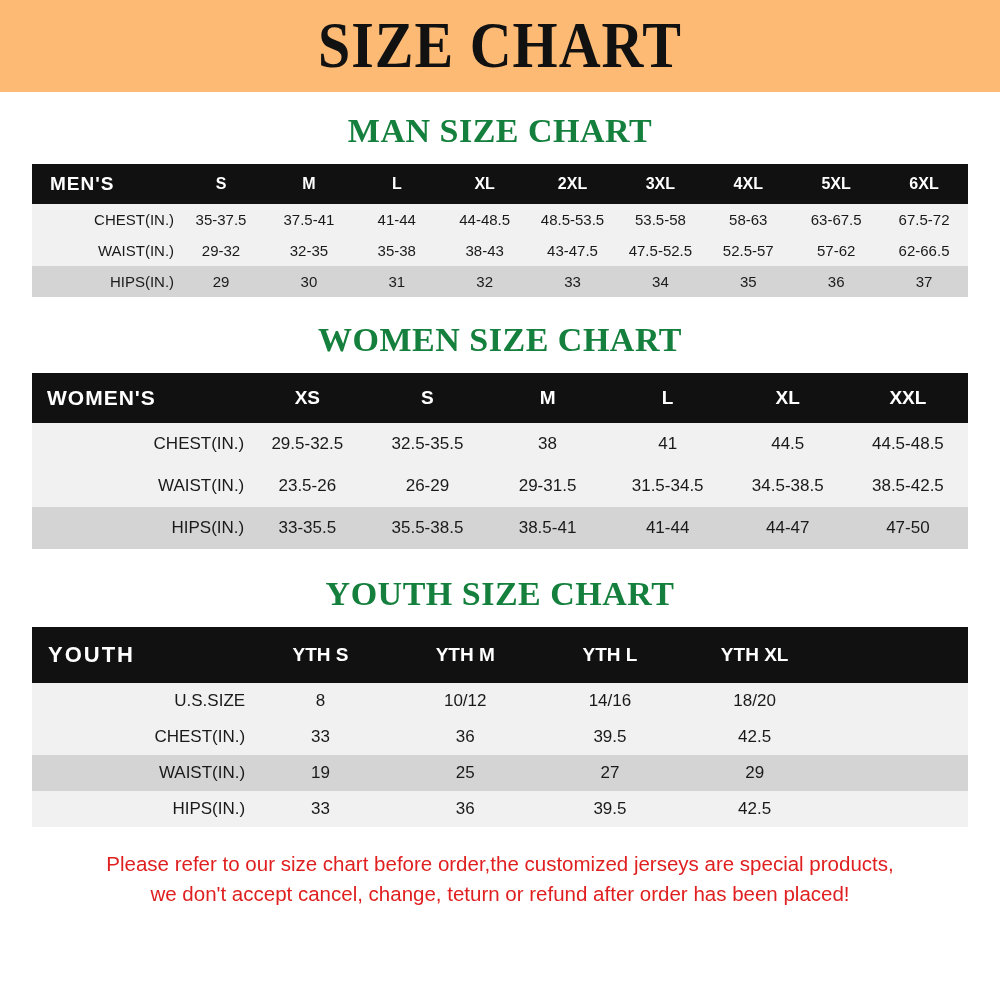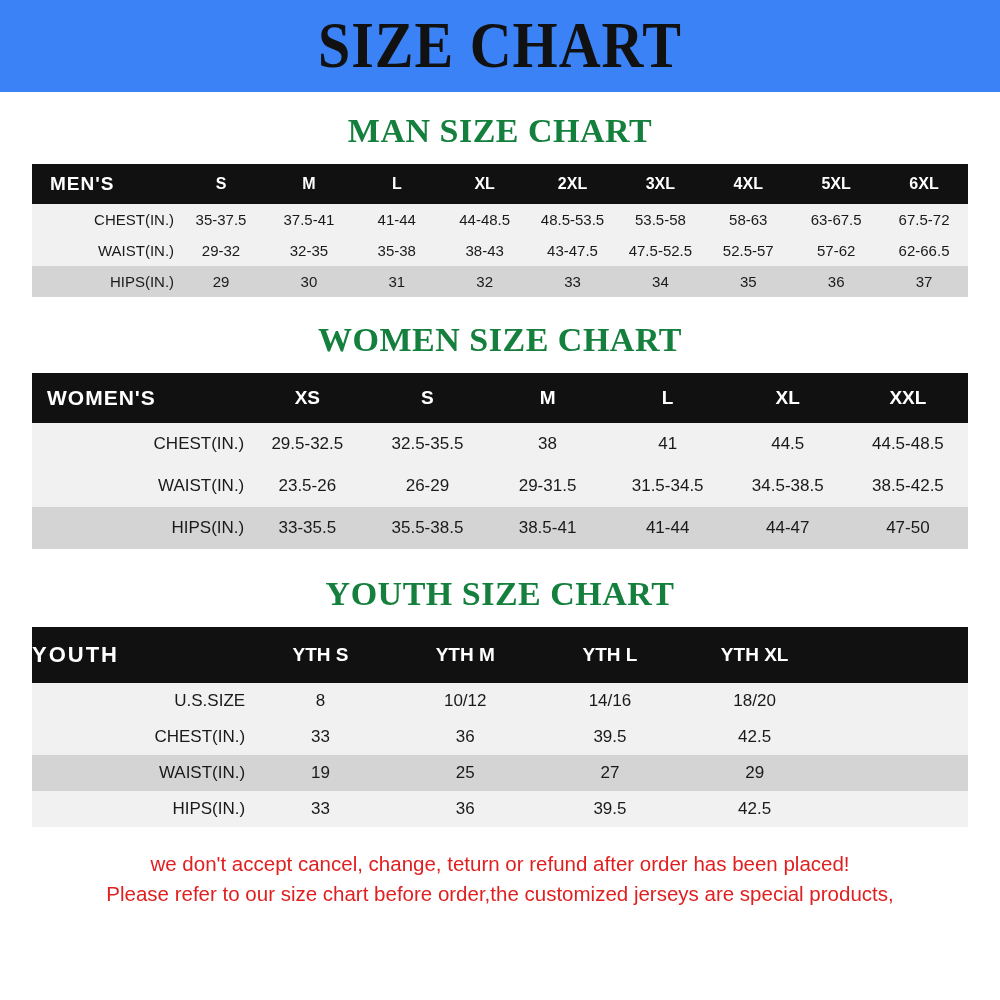--- a/index.html
+++ b/index.html
@@ -11,21 +11,21 @@
   }
   .page {
     position: relative;
     width: 1000px; height: 1000px;
     overflow: hidden;
     background: #ffffff;
   }
   
   .banner {
     height: 92px;
-    background: #3b82f6;
+    background: #fdba74;
     display: flex;
     align-items: center;
     justify-content: center;
   }
   .banner-title {
     font-family: "Liberation Serif", serif;
     font-weight: bold;
     font-size: 58px;
     letter-spacing: 1px;
     color: #111111;
@@ -82,21 +82,21 @@
 
   
   table.man col.c0 { width: 15.5%; }
   
   table.women thead th { font-size: 19px; padding: 13px 15px; }
   table.women thead th.rowhead { font-size: 21px; }
   table.women tbody td { font-size: 17px; padding: 11px 3px; }
   table.women col.c0 { width: 23%; }
 
   
-  table.youth thead th { font-size: 19px; padding: 15px 0; }
+  table.youth thead th { font-size: 19px; padding: 15px 16px; }
   table.youth thead th.rowhead { font-size: 22px; letter-spacing: 2px; }
   table.youth tbody td { font-size: 17px; padding: 8px 3px; }
   table.youth col.c0 { width: 23%; }
   table.youth col.cx { width: 15.4%; }
   table.youth col.pad { width: 15%; }
 
   
   .note {
     margin-top: 22px;
     padding: 0 26px;
@@ -293,17 +293,17 @@
           <td>36</td>
           <td>39.5</td>
           <td>42.5</td>
           <td></td>
         </tr>
       </tbody>
     </table>
   </div>
 
   <div class="note">
+    <div>Please refer to our size chart before order,the customized jerseys are special products,</div>
     <div>we don't accept cancel, change, teturn or refund after order has been placed!</div>
-    <div>Please refer to our size chart before order,the customized jerseys are special products,</div>
   </div>
 
 </div>
 
 </body></html>

